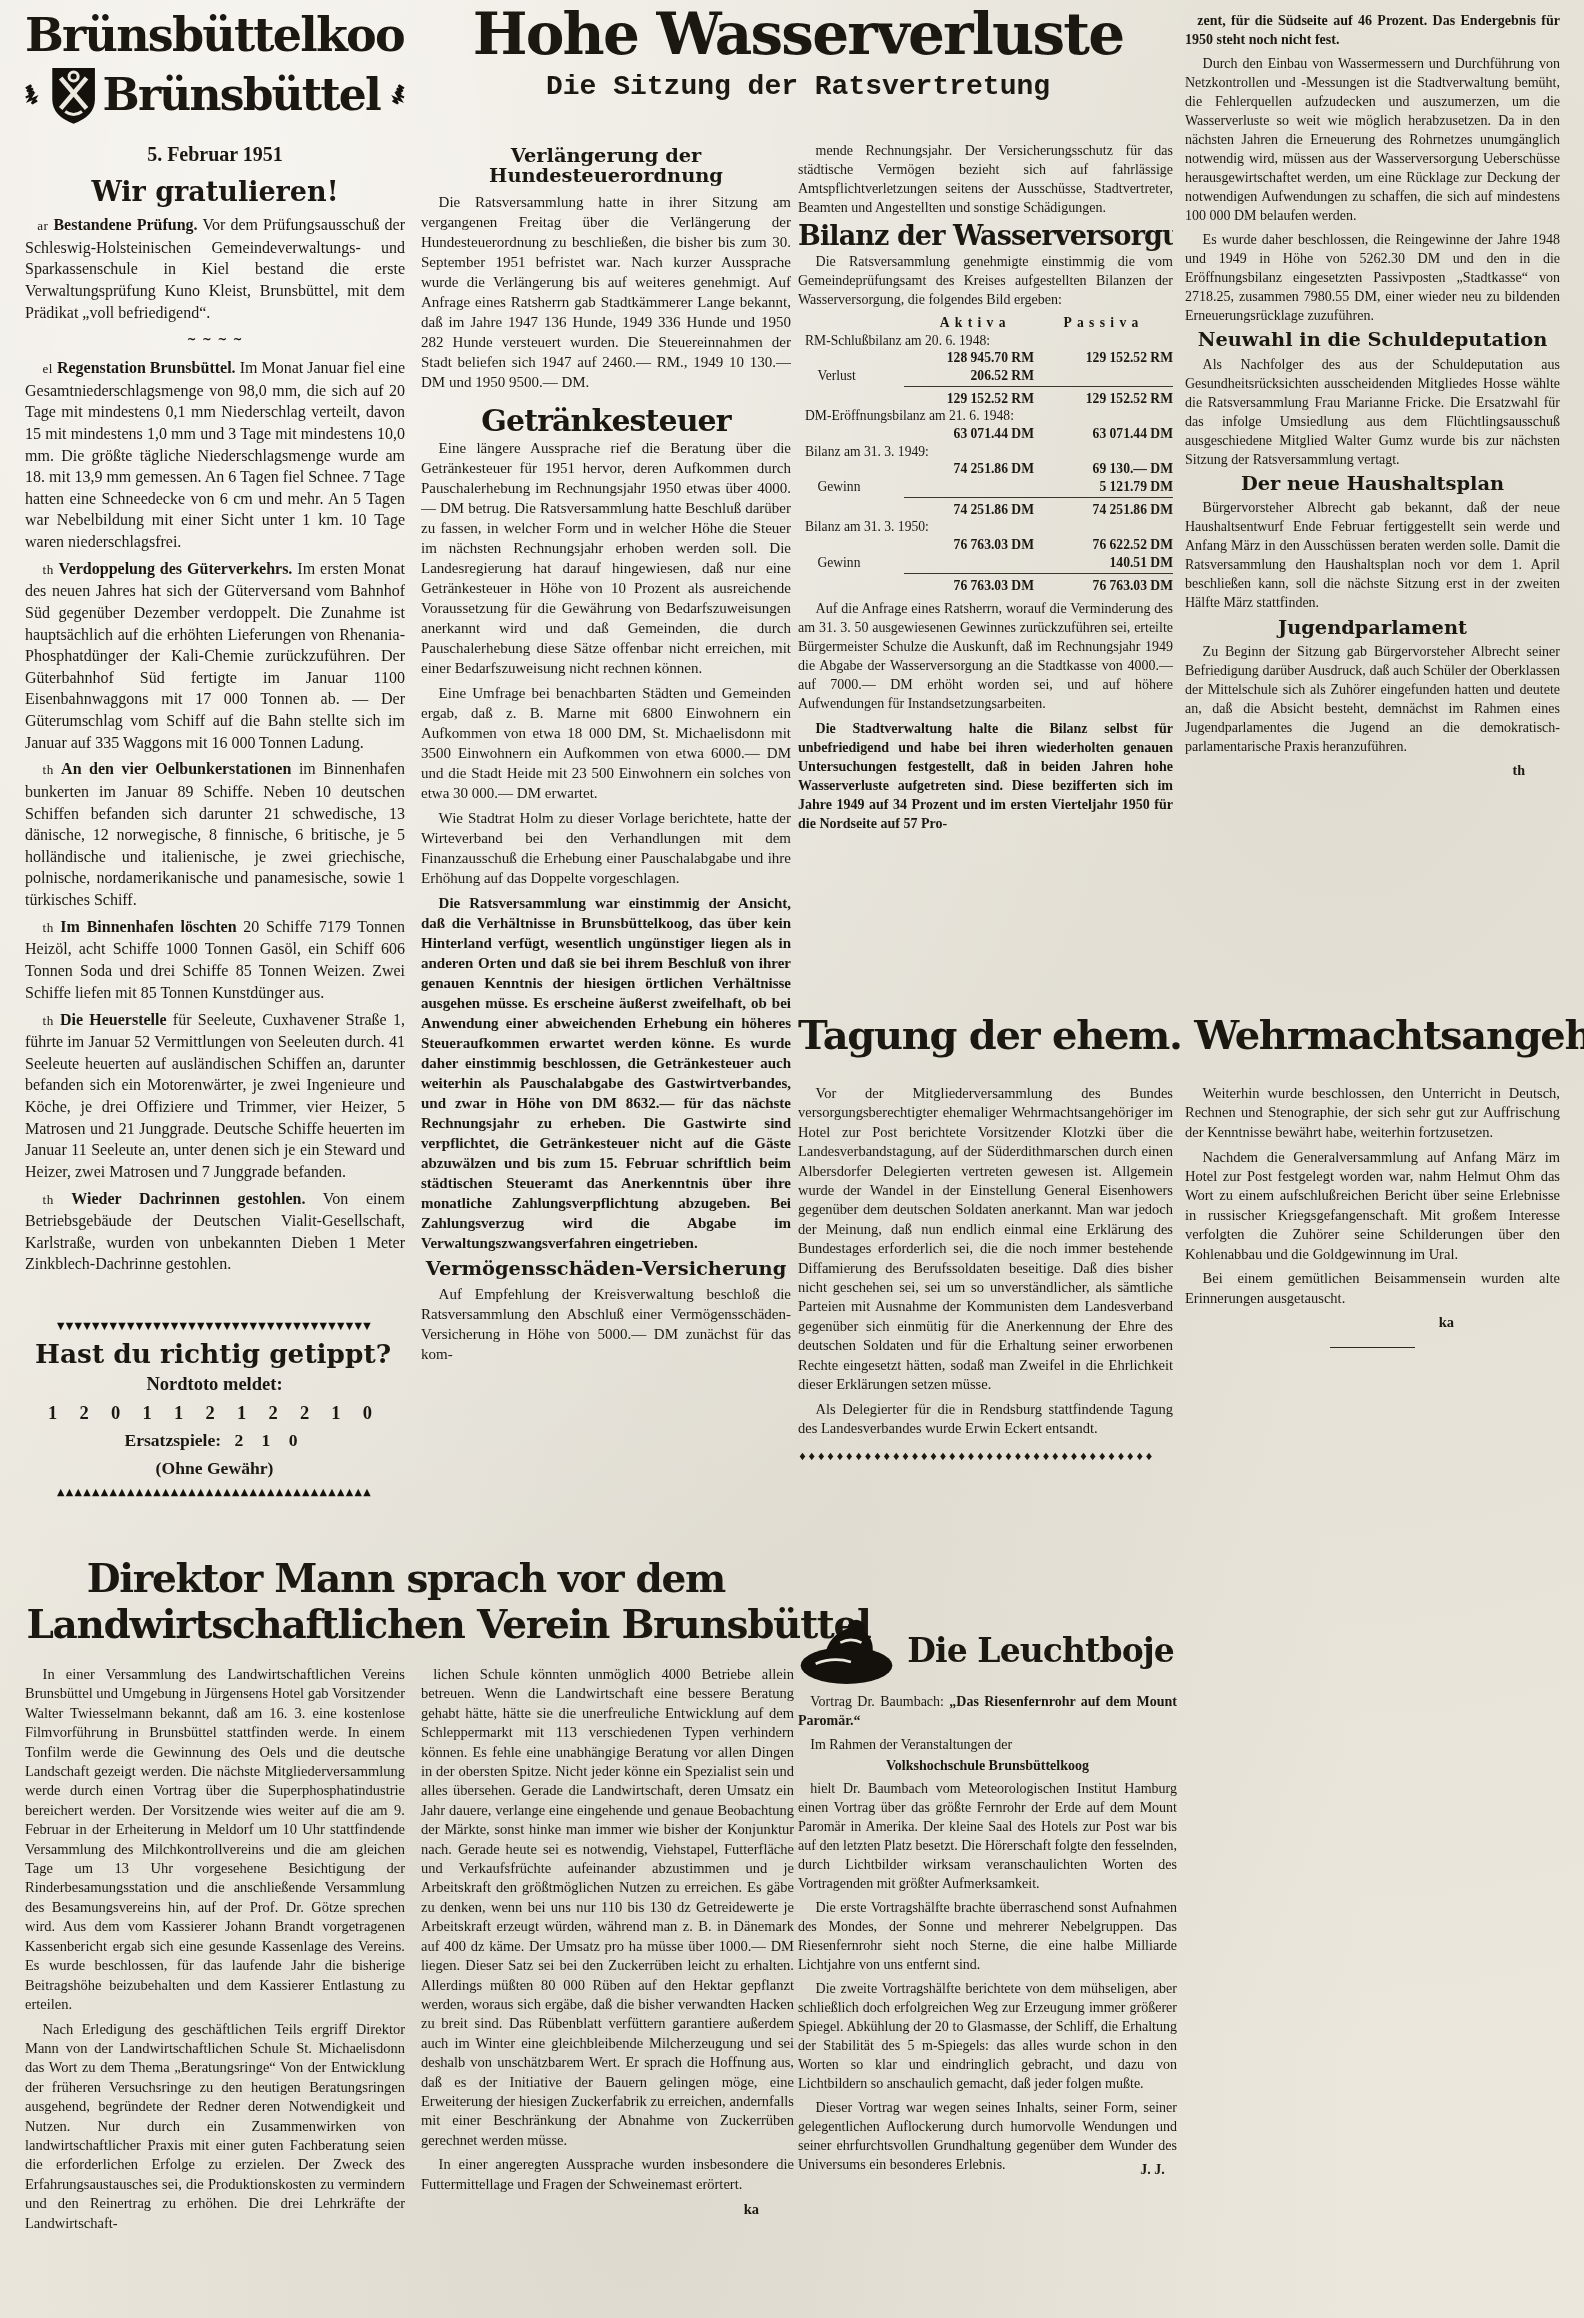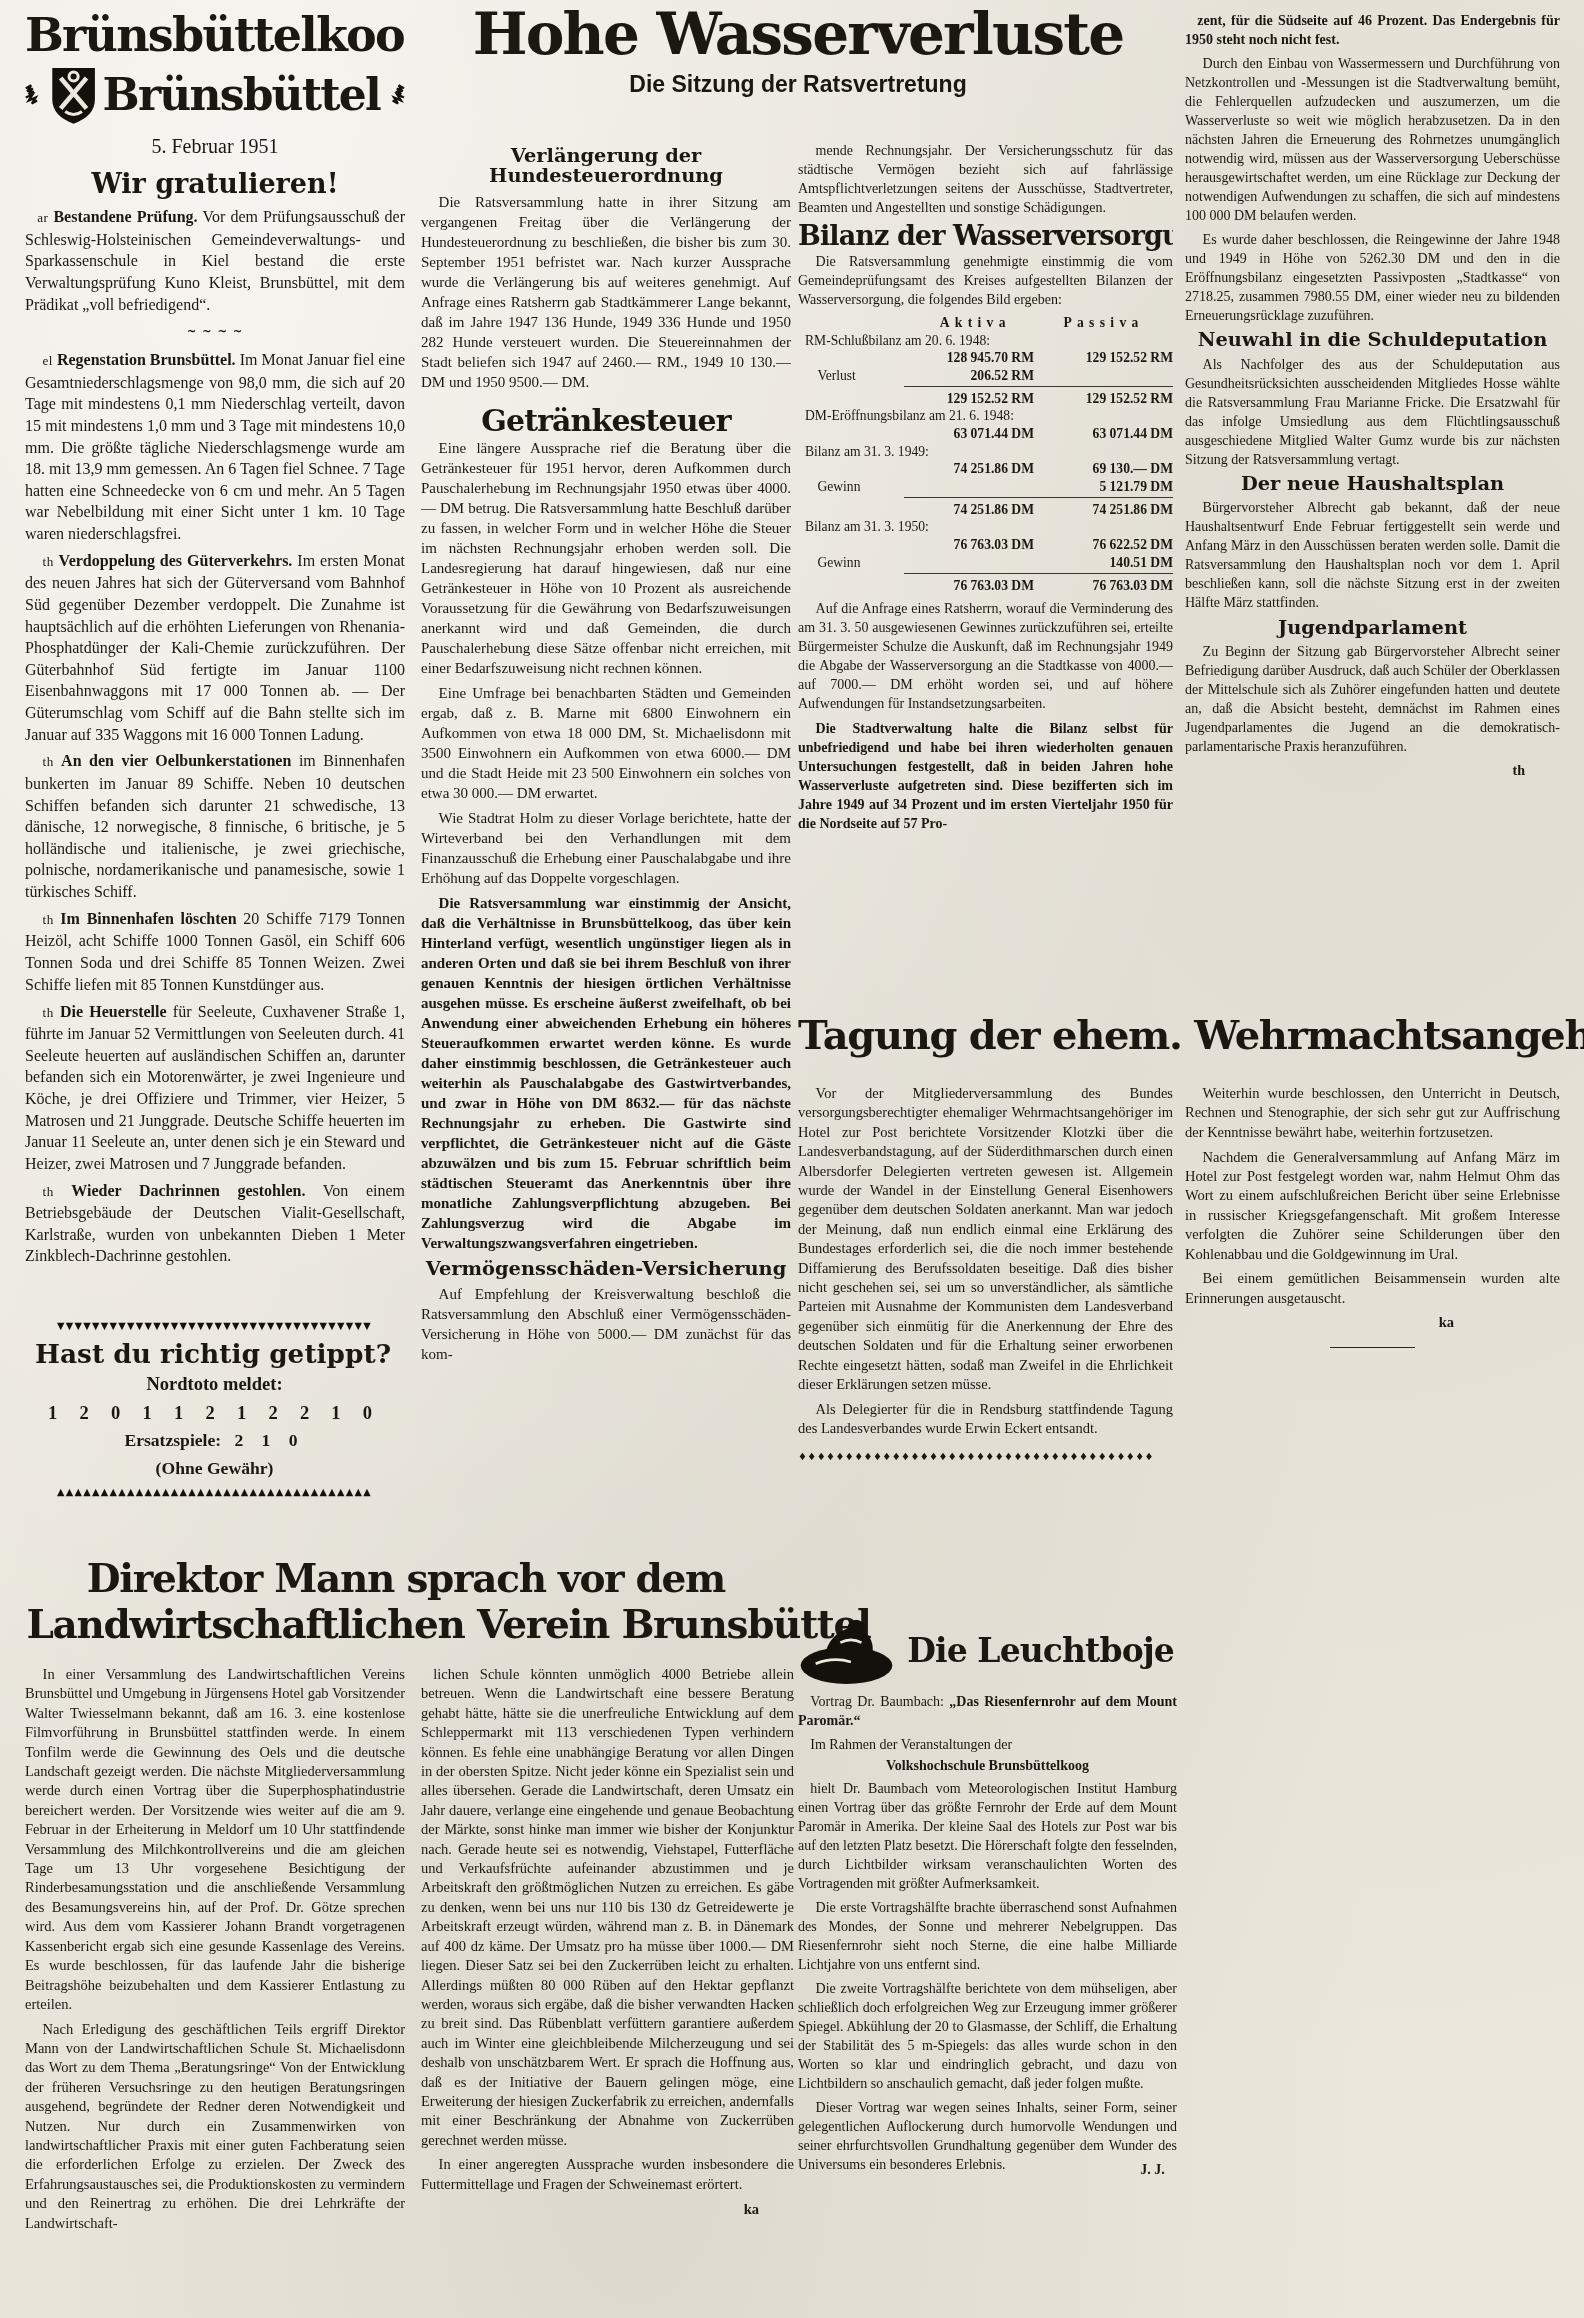--- a/index.html
+++ b/index.html
@@ -24,27 +24,27 @@
   .c2t{font-size:15px;line-height:20px;}
   .c3t{font-size:14px;line-height:19px;}
   .c4t{font-size:14px;line-height:19px;}
   .wt{font-size:14.5px;line-height:19.4px;}
   .dmt{font-size:14.5px;line-height:19.4px;}
   .lbt{font-size:14px;line-height:19px;}
   
   .mast1{font-family:"DejaVu Serif",serif;font-weight:bold;font-size:46px;letter-spacing:-1.8px;text-align:center;line-height:1.05;}
   .mastrow{display:flex;align-items:center;justify-content:center;gap:5.3px;margin-top:1.8px;}
   .mast2{font-family:"DejaVu Serif",serif;font-weight:bold;font-size:44px;letter-spacing:-1.8px;line-height:1;}
-  .mdate{font-weight:normal;font-size:20px;text-align:center;margin-top:5px;}
+  .mdate{font-weight:bold;font-size:20px;text-align:center;margin-top:13px;}
   .h-wir{font-family:"DejaVu Serif",serif;font-weight:bold;font-size:27px;text-align:center;margin:10.6px 0 7px;}
   .squig{font-family:"DejaVu Sans",sans-serif;font-weight:bold;font-size:11.4px;text-align:center;letter-spacing:0.9px;margin:3.5px 0 7px;}
   
   .h1{font-family:"DejaVu Serif",serif;font-weight:bold;font-size:58px;letter-spacing:-1.8px;text-align:center;line-height:1.02;white-space:nowrap;}
   .h2{font-family:"DejaVu Serif",serif;font-weight:bold;font-size:39px;letter-spacing:-0.9px;text-align:center;margin-top:5.3px;white-space:nowrap;}
-  .h3{font-family:Liberation Sans, sans-serif;font-weight:bold;font-size:23px;text-align:center;margin-top:7px;white-space:nowrap;}
+  .h3{font-family:Liberation Mono, monospace;font-weight:bold;font-size:28px;text-align:center;margin-top:7px;white-space:nowrap;}
   .subh{font-family:"DejaVu Serif",serif;font-weight:bold;font-size:19.4px;text-align:center;margin:5.3px 0 5.3px;}
   .bigsub{font-family:"DejaVu Serif",serif;font-weight:bold;font-size:30px;text-align:center;margin:19px 0 7px;letter-spacing:-0.9px;}
   .bigsub2{font-family:"DejaVu Serif",serif;font-weight:bold;font-size:27px;text-align:left;margin:8.8px 0 7px;letter-spacing:-0.9px;white-space:nowrap;}
   
   .btable{font-size:13.6px;line-height:17.6px;margin:1.8px 0 5.3px;}
   .trow{display:flex;}
   .thead span{font-weight:bold;letter-spacing:5.3px;}
   .tlabel{width:99px;padding-left:19.4px;flex:none;}
   .ta{flex:1;text-align:right;font-weight:bold;}
   .tp{width:139px;flex:none;text-align:right;font-weight:bold;}

